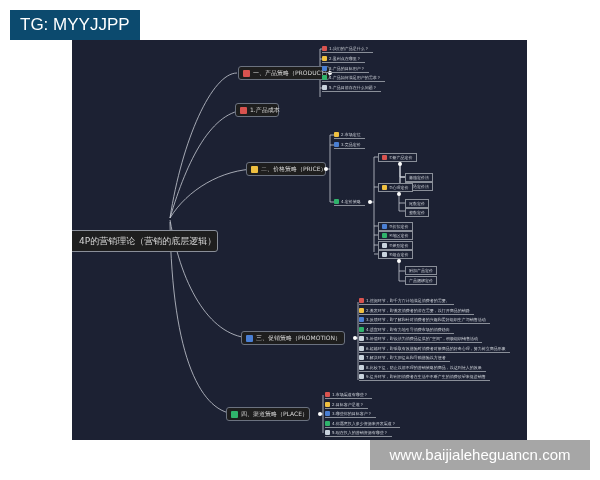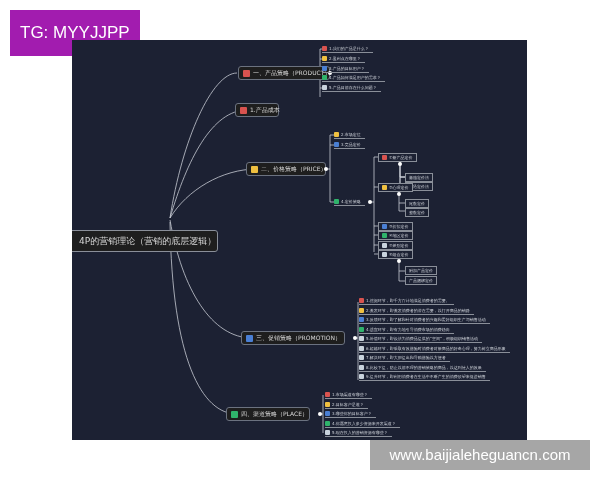--- a/index.html
+++ b/index.html
@@ -1,19 +1,19 @@
 <!DOCTYPE html>
 <html><head>
 <meta charset="utf-8">
 <style>
   html, body { margin:0; padding:0; }
   body { width:600px; height:480px; background:#ffffff; position:relative; overflow:hidden;
          font-family:"DejaVu Sans", sans-serif; }
   .panel { position:absolute; left:72px; top:40px; width:455px; height:400px; background:#1c2133; overflow:hidden; }
-  .wm-top { position:absolute; left:10px; top:10px; height:30px; padding:8px 10px; background:#a21caf; color:#fff;
+  .wm-top { position:absolute; left:10px; top:10px; height:30px; padding:0 10px; background:#0c4a6e; color:#fff;
             font-family:"Liberation Sans", sans-serif; font-size:17px; line-height:30px; }
   .wm-bot { position:absolute; left:370px; top:440px; width:220px; height:30px; background:#a6a6a6; color:#fff;
             font-family:"Liberation Sans", sans-serif; font-size:15px; line-height:30px; text-align:center; }
   svg.links { position:absolute; left:0; top:0; }
   .node { position:absolute; border:1px solid #6b7280; border-radius:3px; background:#1e1e1e; color:#d9d9d9;
           white-space:nowrap; display:flex; align-items:center; box-sizing:border-box; }
   .root { font-size:9px; padding:0 10px; border-color:#8a8f99;text-align:right; }
   .main { font-size:6px; padding:0 4px; }
   .leaf { position:absolute; color:#cfd3da; font-size:4px; white-space:nowrap; display:flex; align-items:center;
           border-bottom:1px solid #8a8f99; height:9px; padding-right:4px; box-sizing:border-box; }

